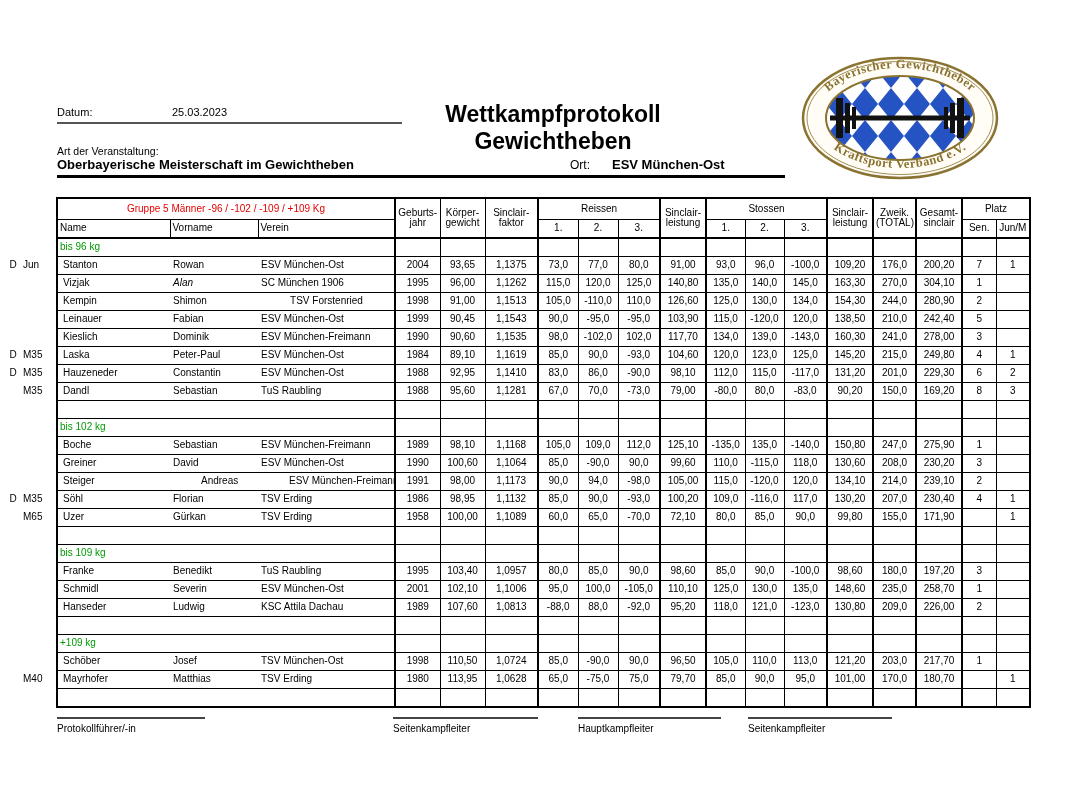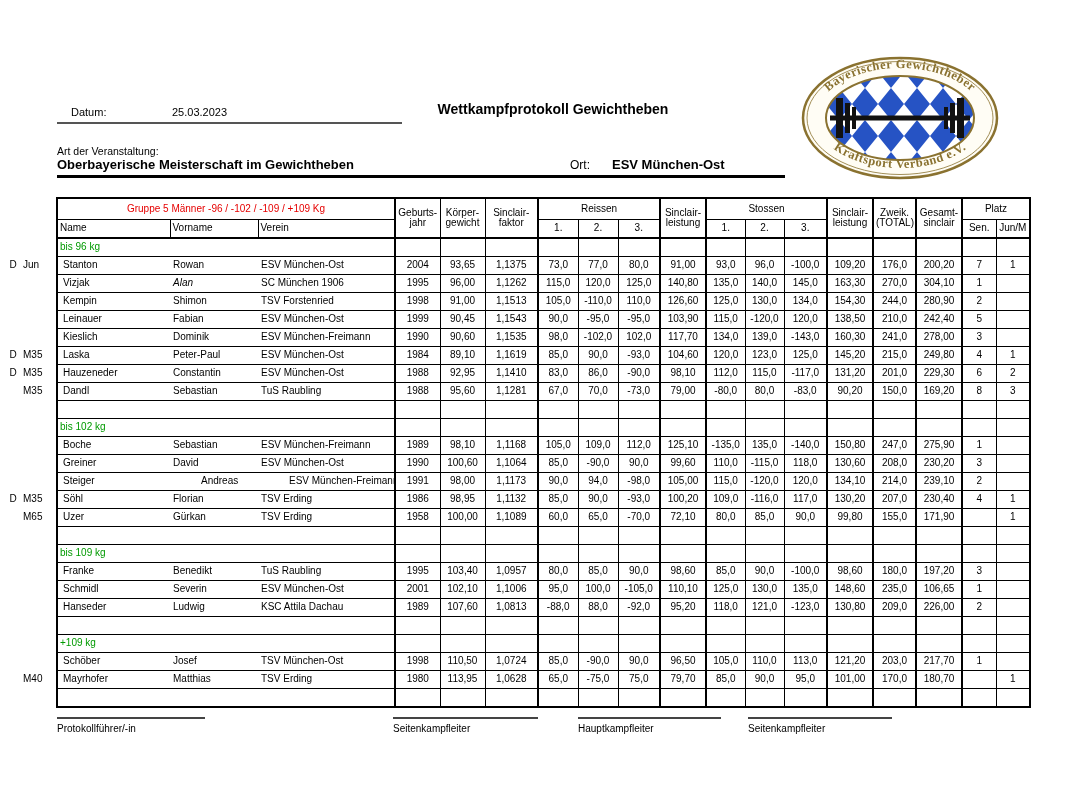--- a/index.html
+++ b/index.html
@@ -1,22 +1,22 @@
 <!DOCTYPE html>
 <html><head>
 <meta charset="utf-8">
 <style>
   html,body{margin:0;padding:0;background:#fff;}
   body{width:1073px;height:800px;position:relative;font-family:"Liberation Sans",sans-serif;color:#000;}
   .abs{position:absolute;}
   
-  .datum-lbl{left:71px;top:106px;font-size:11px;}
+  .datum-lbl{left:57px;top:106px;font-size:11px;}
   .datum-val{left:172px;top:106px;font-size:11px;}
   .datum-line{left:57px;top:122px;width:345px;height:2px;background:#555;}
-  .page-title{left:397px;top:101px;width:312px;text-align:center;font-size:14px;font-weight:bold;}
+  .page-title{left:397px;top:101px;width:312px;text-align:center;font-size:23px;font-weight:bold;}
   .art-lbl{left:57px;top:145px;font-size:10.5px;}
   .art-val{left:57px;top:157px;font-size:13px;font-weight:bold;}
   .ort-lbl{left:570px;top:158px;font-size:12px;}
   .ort-val{left:612px;top:157px;font-size:13px;font-weight:bold;}
   .event-line{left:57px;top:175px;width:728px;height:3px;background:#000;}
   .logo{left:800px;top:56px;}
   
   table.protocol{border-collapse:collapse;table-layout:fixed;position:absolute;left:5px;top:197px;width:1025px;}
   .protocol td,.protocol th{padding:0 2px;font-size:10px;font-weight:normal;overflow:hidden;white-space:nowrap;height:17px;line-height:1;}
   .protocol .c{border:1px solid #000;}
@@ -199,21 +199,21 @@
           <td class="c num ">145,0</td>
           <td class="c num bL2">163,30</td>
           <td class="c num bL2">270,0</td>
           <td class="c num bL2">304,10</td>
           <td class="c num bL2 pl">1</td>
           <td class="c num pl bR2"></td>
         </tr>
         <tr>
           <td class="g gd"></td>
           <td class="g gk"></td>
-          <td class="c nm bL2" colspan="3"><span class="nspan" style="width: 110px;">Kempin</span><span class="nspan" style="width: 88px;">Shimon</span><span class="nspan" style="width: 134px;">TSV Forstenried</span></td>
+          <td class="c nm bL2" colspan="3"><span class="nspan" style="width: 110px;">Kempin</span><span class="nspan" style="width: 88px;">Shimon</span><span class="nspan" style="width: 134px; text-align: center;">TSV Forstenried</span></td>
           <td class="c num bL2">1998</td>
           <td class="c num ">91,00</td>
           <td class="c num ">1,1513</td>
           <td class="c num bL2">105,0</td>
           <td class="c num ">-110,0</td>
           <td class="c num ">110,0</td>
           <td class="c num bL2">126,60</td>
           <td class="c num bL2">125,0</td>
           <td class="c num ">130,0</td>
           <td class="c num ">134,0</td>
@@ -532,21 +532,21 @@
           <td class="c num ">1,1006</td>
           <td class="c num bL2">95,0</td>
           <td class="c num ">100,0</td>
           <td class="c num ">-105,0</td>
           <td class="c num bL2">110,10</td>
           <td class="c num bL2">125,0</td>
           <td class="c num ">130,0</td>
           <td class="c num ">135,0</td>
           <td class="c num bL2">148,60</td>
           <td class="c num bL2">235,0</td>
-          <td class="c num bL2">106,65</td>
+          <td class="c num bL2">258,70</td>
           <td class="c num bL2 pl">1</td>
           <td class="c num pl bR2"></td>
         </tr>
         <tr>
           <td class="g gd"></td>
           <td class="g gk"></td>
           <td class="c nm bL2" colspan="3"><span class="nspan" style="width: 110px;">Hanseder</span><span class="nspan" style="width: 88px;">Ludwig</span><span class="nspan" style="width: 134px;">KSC Attila Dachau</span></td>
           <td class="c num bL2">1989</td>
           <td class="c num ">107,60</td>
           <td class="c num ">1,0813</td>

